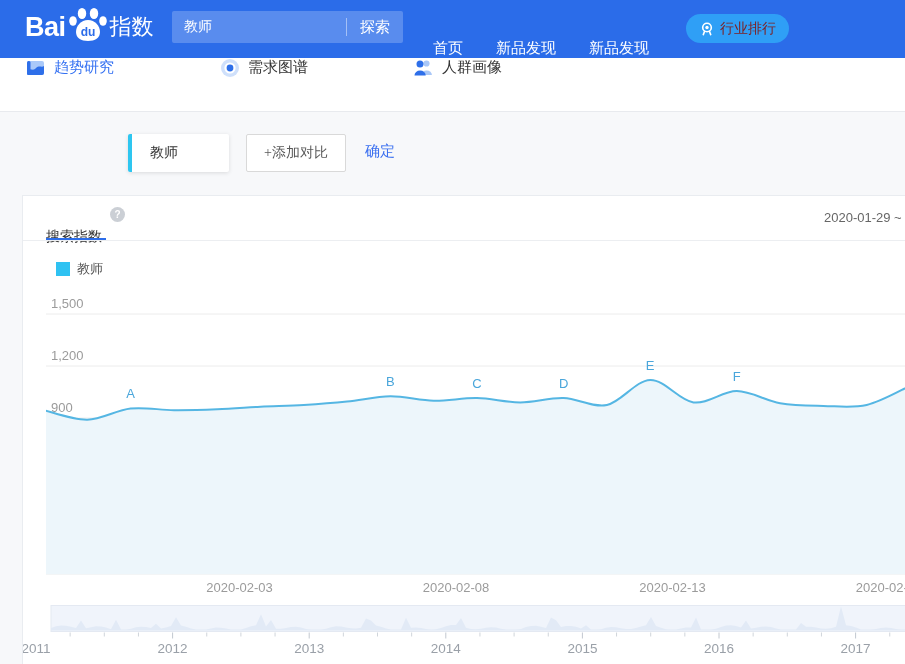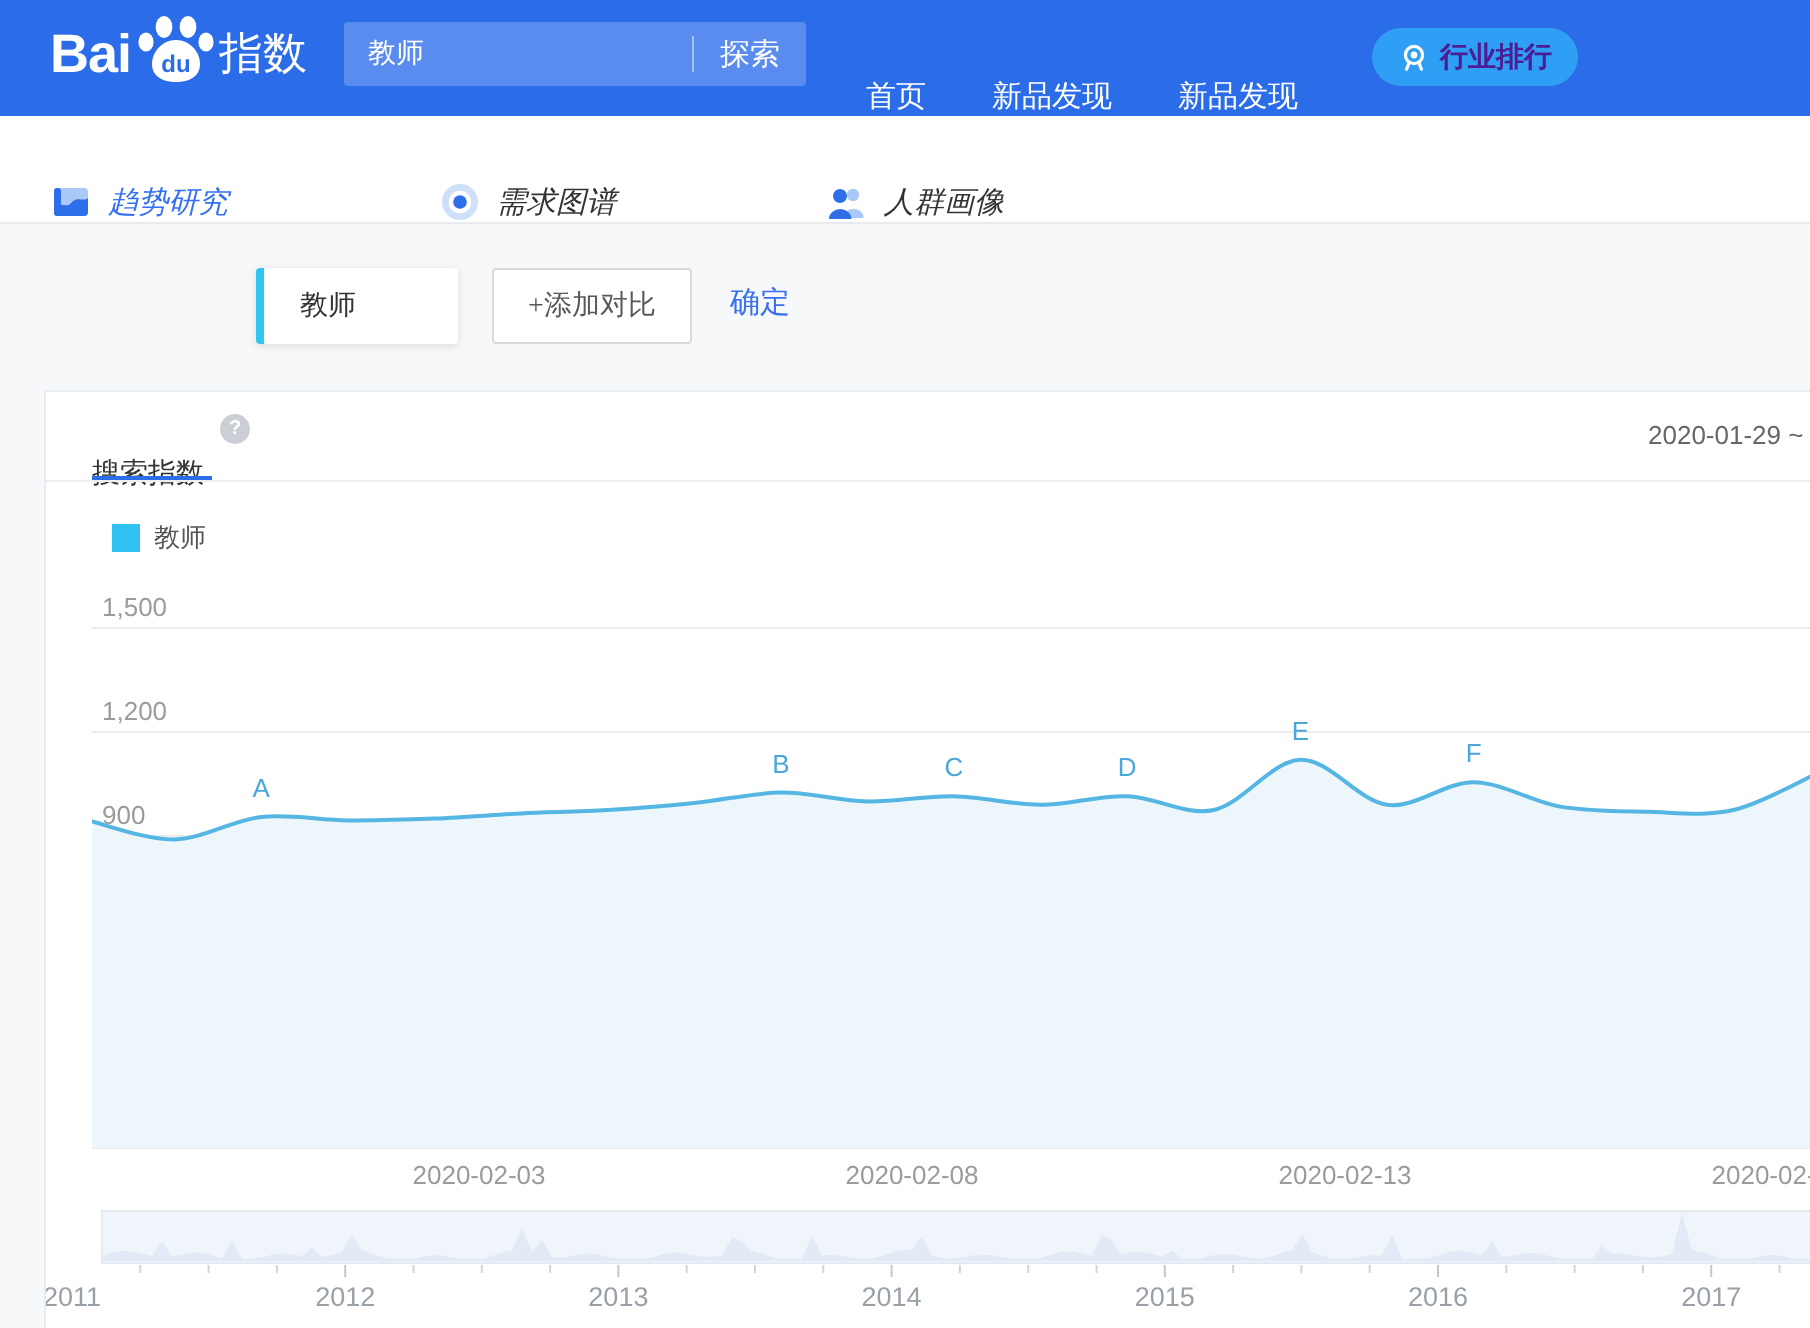--- a/index.html
+++ b/index.html
@@ -15,28 +15,28 @@
   .logo-suffix { font-size:22px; font-weight:normal; }
   .search-box { position:absolute; left:172px; top:11px; width:231px; height:32px;
                 background:rgba(255,255,255,.22); border-radius:2px; display:flex; align-items:center; }
   .search-input { flex:1; min-width:0; background:transparent; border:0; outline:none;
                   color:#fff; font-size:14px; padding:0 12px; font-family:inherit; }
   .search-divider { width:1px; height:18px; background:rgba(255,255,255,.45); }
   .search-submit { width:56px; text-align:center; color:#fff; font-size:15px; cursor:pointer; }
   .top-nav { position:absolute; left:433px; top:0; height:58px; display:flex; align-items:flex-end; gap:33px; }
   .top-nav-item { color:#fff; font-size:15px; cursor:pointer; white-space:nowrap; }
   .rank-pill { position:absolute; left:686px; top:14px; height:29px; border-radius:15px; background:#2f9ff6;
-               display:flex; align-items:center; gap:5px; padding:0 13px; color:#4c1d95; font-weight:bold;
+               display:flex; align-items:center; gap:5px; padding:0 13px; color:#7f1d1d; font-weight:normal;
                font-size:14px; cursor:pointer; white-space:nowrap; }
 
   
   .tabbar { position:absolute; left:0; top:58px; width:905px; height:54px; background:#fff;
             border-bottom:1px solid #e8eaee; }
-  .tab-item { position:absolute; top:0; height:53px; display:flex; align-items:flex-end; gap:8px;
-              font-size:15px; color:#333; cursor:pointer;font-style:italic; }
+  .tab-item { position:absolute; top:0; height:53px; display:flex; align-items:flex-start; gap:8px;
+              font-size:15px; color:#333; cursor:pointer; }
   .tab-item.active .tab-label { color:#3370f2; }
 
   
   .main { position:absolute; left:0; top:112px; width:905px; height:552px; background:#f7f8fa; }
   .kw-btn { position:absolute; left:26px; top:22px; width:81px; height:38px; background:#2d6fe9;
             color:#fff; font-size:15px; border:0; border-radius:3px; cursor:pointer; font-family:inherit; }
   .kw-box { position:absolute; left:128px; top:22px; width:101px; height:38px; background:#fff;
             display:flex; box-shadow:0 1px 4px rgba(0,0,0,.12); border-radius:2px; overflow:hidden; }
   .kw-accent { width:4px; background:#2ec6f0; }
   .kw-input { border:0; flex:1; min-width:0; padding:0 0 0 18px; font-size:14px; color:#333;

